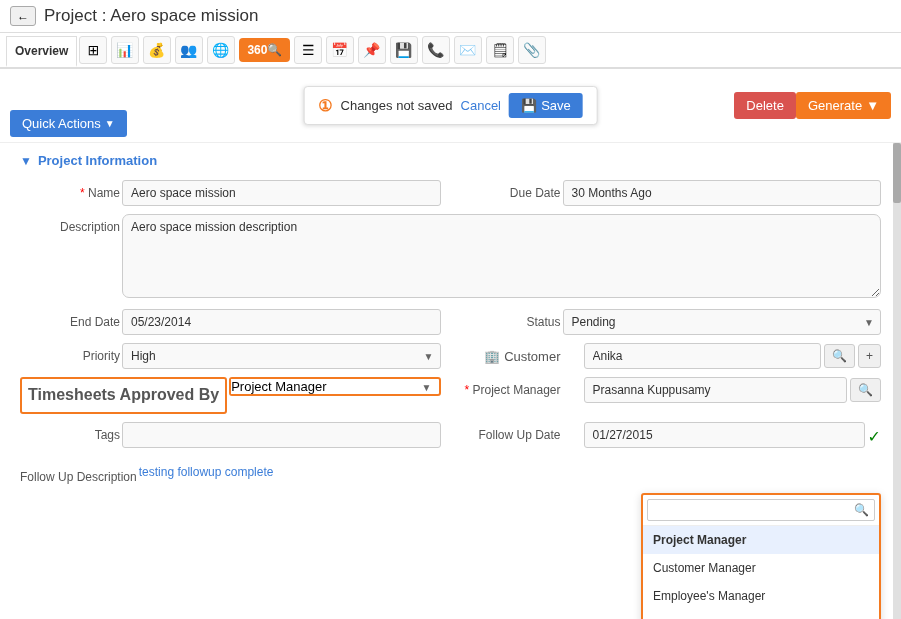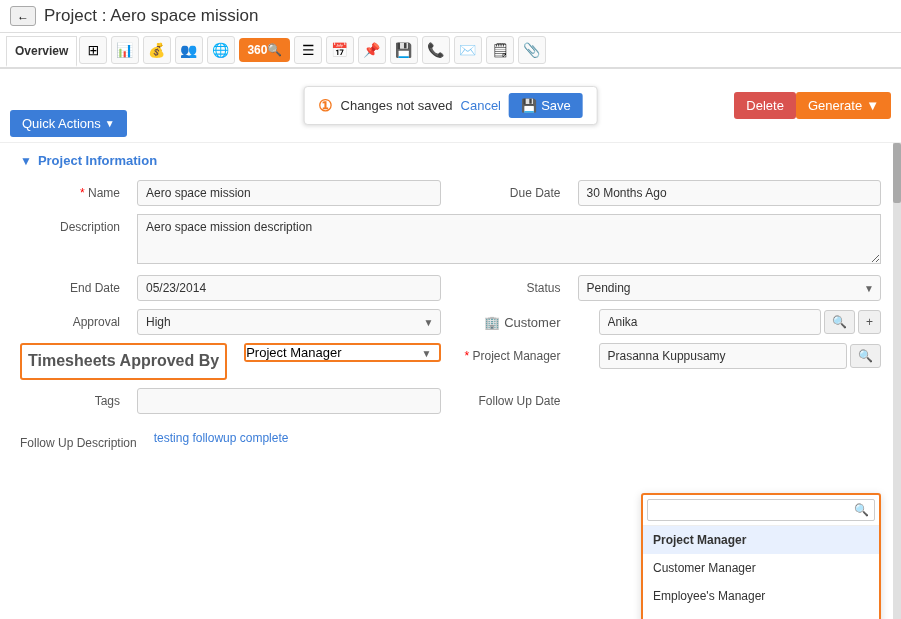--- a/index.html
+++ b/index.html
@@ -34,27 +34,27 @@
 
     
     .content-area { flex: 1; overflow-y: auto; padding: 10px 20px; background: #fff; position: relative; }
 
     
     .section-header { display: flex; align-items: center; gap: 6px; margin-bottom: 12px; color: #3b7dd8; font-size: 14px; font-weight: bold; }
     .section-toggle { color: #3b7dd8; font-size: 12px; cursor: pointer; }
 
     
     .form-grid { display: grid; grid-template-columns: 1fr 1fr; gap: 8px 20px; }
-    .form-row { display: flex; align-items: flex-start; gap: 17px; }
+    .form-row { display: flex; align-items: flex-start; gap: 2px; }
     .form-row.full-width { grid-column: 1 / -1; }
     .field-label { text-align: right; min-width: 100px; padding-top: 6px; color: #555; font-size: 12px; flex-shrink: 0; }
     .field-label.required::before { content: "* "; color: red; }
     .field-input { flex: 1; }
     .field-input input, .field-input select { width: 100%; border: 1px solid #ccc; border-radius: 3px; padding: 5px 8px; font-size: 12px; background: #f9f9f9; color: #333; }
-    .field-input textarea { width: 100%; border: 1px solid #ccc; border-radius: 0; padding: 5px 8px; font-size: 12px; background: #f9f9f9; color: #333; height: 50px; resize: vertical; }
+    .field-input textarea { width: 100%; border: 1px solid #ccc; border-radius: 7px; padding: 5px 8px; font-size: 12px; background: #f9f9f9; color: #333; height: 84px; resize: vertical; }
     .field-input .input-with-icons { display: flex; align-items: center; gap: 3px; margin-left: 21px; }
     .field-input .input-with-icons input { flex: 1; }
     .icon-btn { border: 1px solid #ccc; background: #f0f0f0; border-radius: 3px; padding: 4px 7px; cursor: pointer; font-size: 12px; color: #555; }
     .select-wrapper { position: relative; }
     .select-wrapper select { appearance: none; padding-right: 24px; }
     .select-arrow { position: absolute; right: 7px; top: 50%; transform: translateY(-50%); color: #666; pointer-events: none; font-size: 10px; }
 
     
     .timesheets-label { text-align: right; min-width: 90px; padding-top: 6px; color: #555; font-size: 16px; font-weight: bold; border: 2px solid #f47a20; padding: 6px 6px; border-radius: 3px; flex-shrink: 0; line-height: 1.3; }
     .timesheets-field { flex: 1; position: relative; }
@@ -178,21 +178,21 @@
               <option>Active</option>
               <option>Completed</option>
               <option>Cancelled</option>
             </select>
             <span class="select-arrow">▼</span>
           </div>
         </div>
       </div>
 
       <div class="form-row">
-        <span class="field-label">Approval</span>
+        <span class="field-label">Priority</span>
         <div class="field-input">
           <div class="select-wrapper">
             <select>
               <option>High</option>
               <option>Medium</option>
               <option>Low</option>
             </select>
             <span class="select-arrow">▼</span>
           </div>
         </div>
@@ -239,20 +239,26 @@
 
       <div class="form-row">
         <span class="field-label">Tags</span>
         <div class="field-input">
           <input type="text" value="" style="">
         </div>
       </div>
 
       <div class="form-row">
         <span class="field-label">Follow Up Date</span>
+        <div class="field-input">
+          <div class="input-with-icons">
+            <input type="text" value="01/27/2015" style="">
+            <span class="check-icon">✓</span>
+          </div>
+        </div>
       </div>
 
       <div></div>
 
       <div class="form-row full-width">
         <span class="field-label">Follow Up Description</span>
         <div class="field-input">
           <span class="followup-text">testing followup complete</span>
         </div>
       </div>

